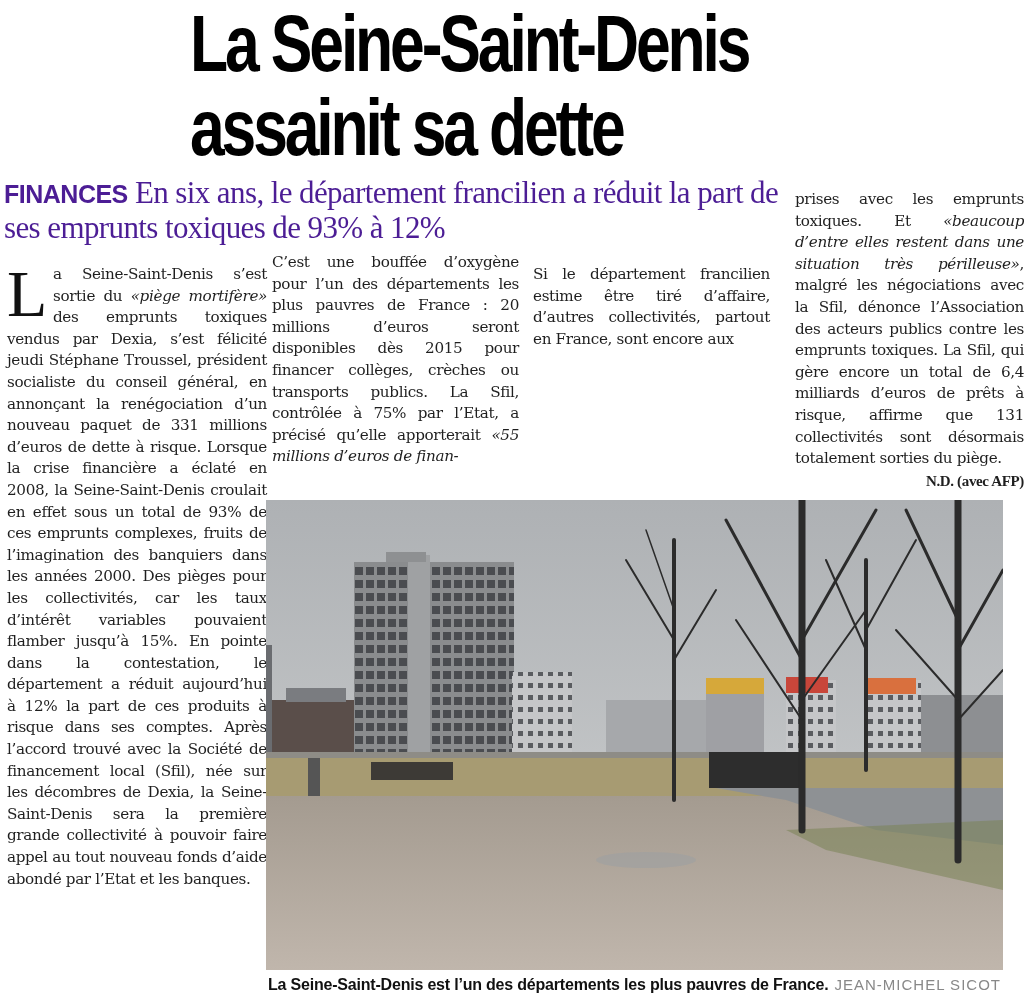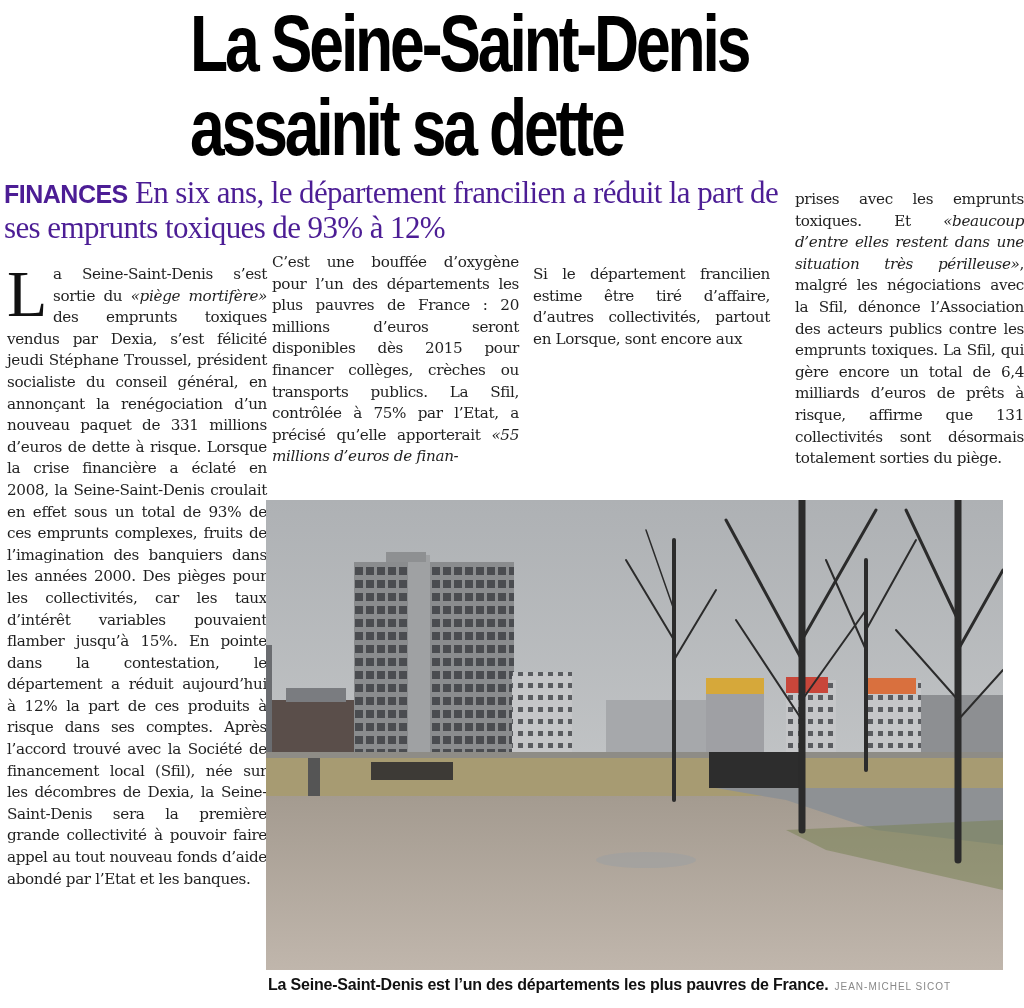--- a/index.html
+++ b/index.html
@@ -19,21 +19,21 @@
   .c3 { left:533px; top:252px; width:237px; }
   .c4 { left:795px; top:177px; width:229px; }
 
   .dropcap { float:left; font-family:"Liberation Serif", serif; font-size:66px; line-height:52px; margin:4px 6px -2px 0; color:#111; }
   .signature { text-align:right; font-weight:700; font-family:"Liberation Serif", serif; font-size:15px; margin-top:1px; }
 
   .photo { position:absolute; left:266px; top:500px; width:737px; height:470px; overflow:hidden; background:#b5b4b2; }
   .photo svg { display:block; }
 
   .caption { position:absolute; left:268px; top:976px; width:756px; font-family:"Liberation Sans", sans-serif; font-size:16px; font-weight:600; color:#111; white-space:nowrap; letter-spacing:-0.2px; }
-  .caption .credit { font-weight:400; font-size:10px; color:#888; letter-spacing:1px; margin-left:6px; }
+  .caption .credit { font-weight:400; font-size:15px; color:#888; letter-spacing:1px; margin-left:6px; }
 </style>
 </head>
 <body>
 
 <div class="headline">
   <div>La Seine-Saint-Denis</div>
   <div>assainit sa dette</div>
 </div>
 
 <div class="deck">
@@ -44,25 +44,26 @@
   <p>
     <span class="dropcap">L</span><span>a Seine-Saint-Denis s’est sortie du </span><em>«piège mortifère»</em><span> des emprunts toxiques vendus par Dexia, s’est félicité jeudi Stéphane Troussel, président socialiste du conseil général, en annonçant la renégociation d’un nouveau paquet de 331 millions d’euros de dette à risque. Lorsque la crise financière a éclaté en 2008, la Seine-Saint-Denis croulait en effet sous un total de 93% de ces emprunts complexes, fruits de l’imagination des banquiers dans les années 2000. Des pièges pour les collectivités, car les taux d’intérêt variables pouvaient flamber jusqu’à 15%. En pointe dans la contestation, le département a réduit aujourd’hui à 12% la part de ces produits à risque dans ses comptes. Après l’accord trouvé avec la Société de financement local (Sfil), née sur les décombres de Dexia, la Seine-Saint-Denis sera la première grande collectivité à pouvoir faire appel au tout nouveau fonds d’aide abondé par l’Etat et les banques.</span>
   </p>
 </div>
 
 <div class="col c2">
   <p><span>C’est une bouffée d’oxygène pour l’un des départements les plus pauvres de France : 20 millions d’euros seront disponibles dès 2015 pour financer collèges, crèches ou transports publics. La Sfil, contrôlée à 75% par l’Etat, a précisé qu’elle apporterait </span><em>«55 millions d’euros de finan-</em></p>
 </div>
 
 <div class="col c3">
-  <p>Si le département francilien estime être tiré d’affaire, d’autres collectivités, partout en Lorsque, sont encore aux</p>
+  <p>Si le département francilien estime être tiré d’affaire, d’autres collectivités, partout en France, sont encore aux</p>
 </div>
 
 <div class="col c4">
   <p><span>prises avec les emprunts toxiques. Et </span><em>«beaucoup d’entre elles restent dans une situation très périlleuse»</em><span>, malgré les négociations avec la Sfil, dénonce l’Association des acteurs publics contre les emprunts toxiques. La Sfil, qui gère encore un total de 6,4 milliards d’euros de prêts à risque, affirme que 131 collectivités sont désormais totalement sorties du piège.</span></p>
+  <div class="signature">N.D. (avec AFP)</div>
 </div>
 
 <div class="photo">
   <svg width="737" height="470" viewBox="0 0 737 470">
     <defs>
       <linearGradient id="sky" x1="0" y1="0" x2="0" y2="1">
         <stop offset="0" stop-color="#aeb1b4"></stop>
         <stop offset="1" stop-color="#cfd1d2"></stop>
       </linearGradient>
       <linearGradient id="ground" x1="0" y1="0" x2="0" y2="1">

